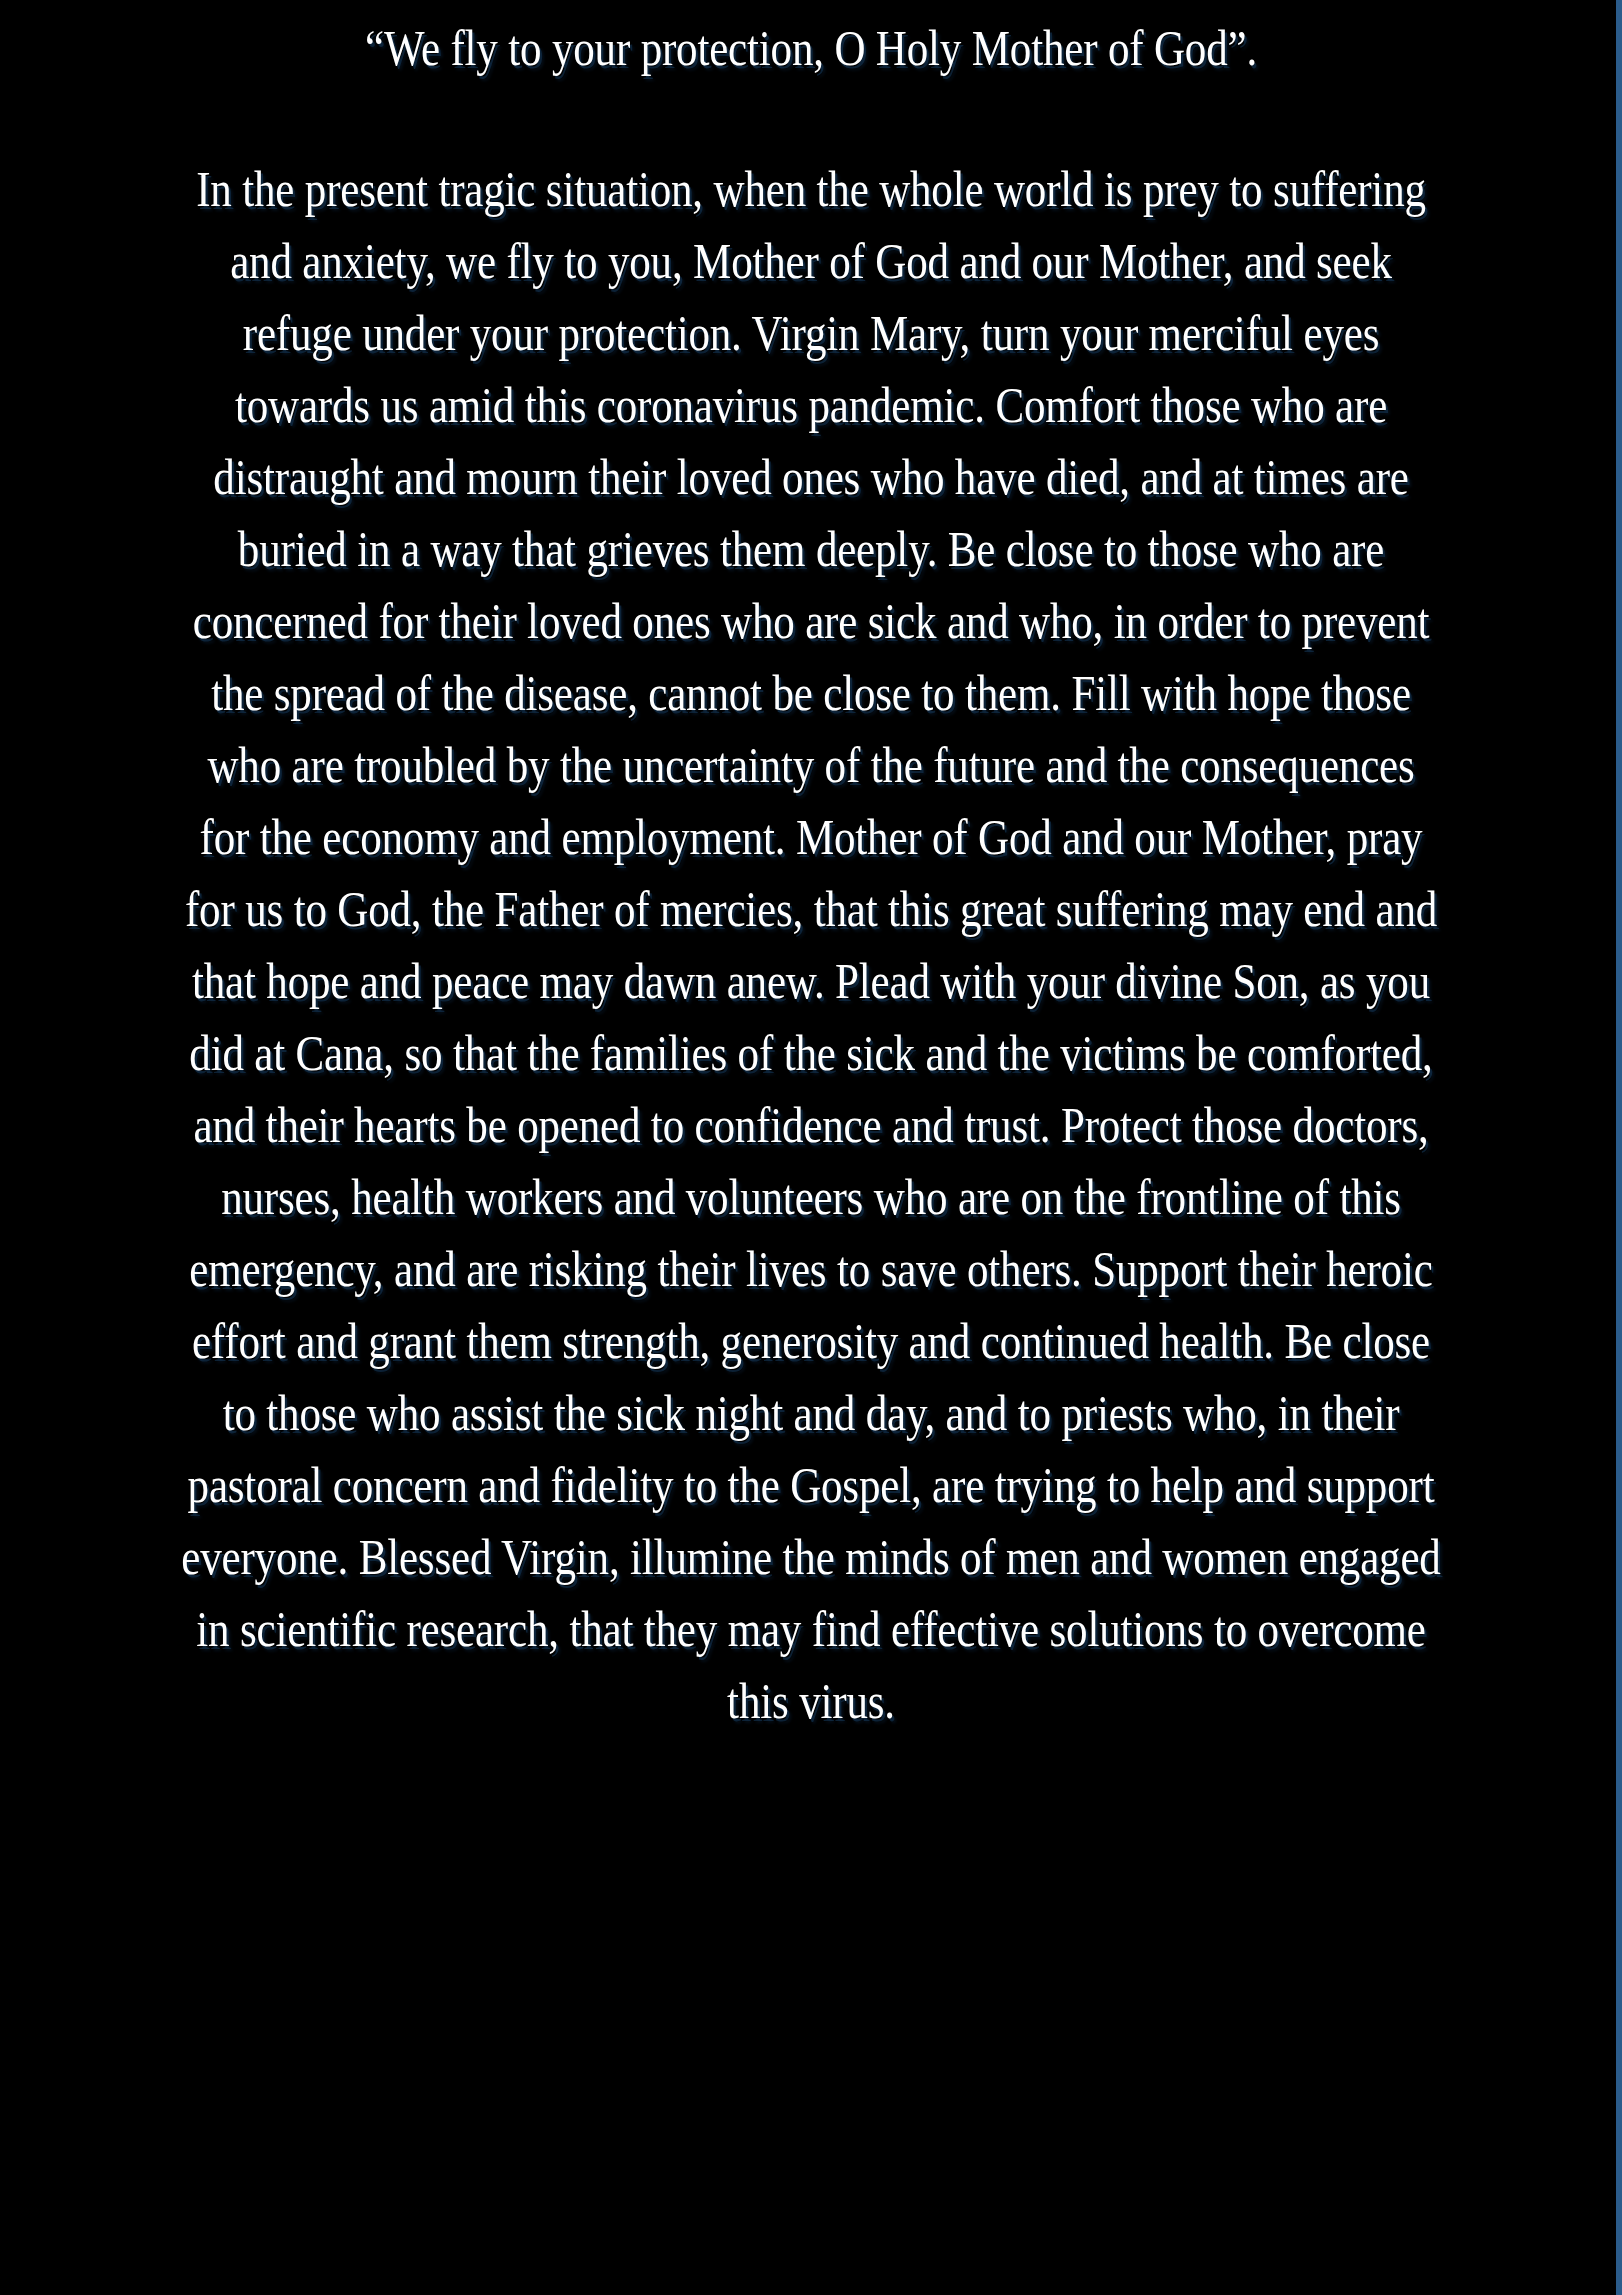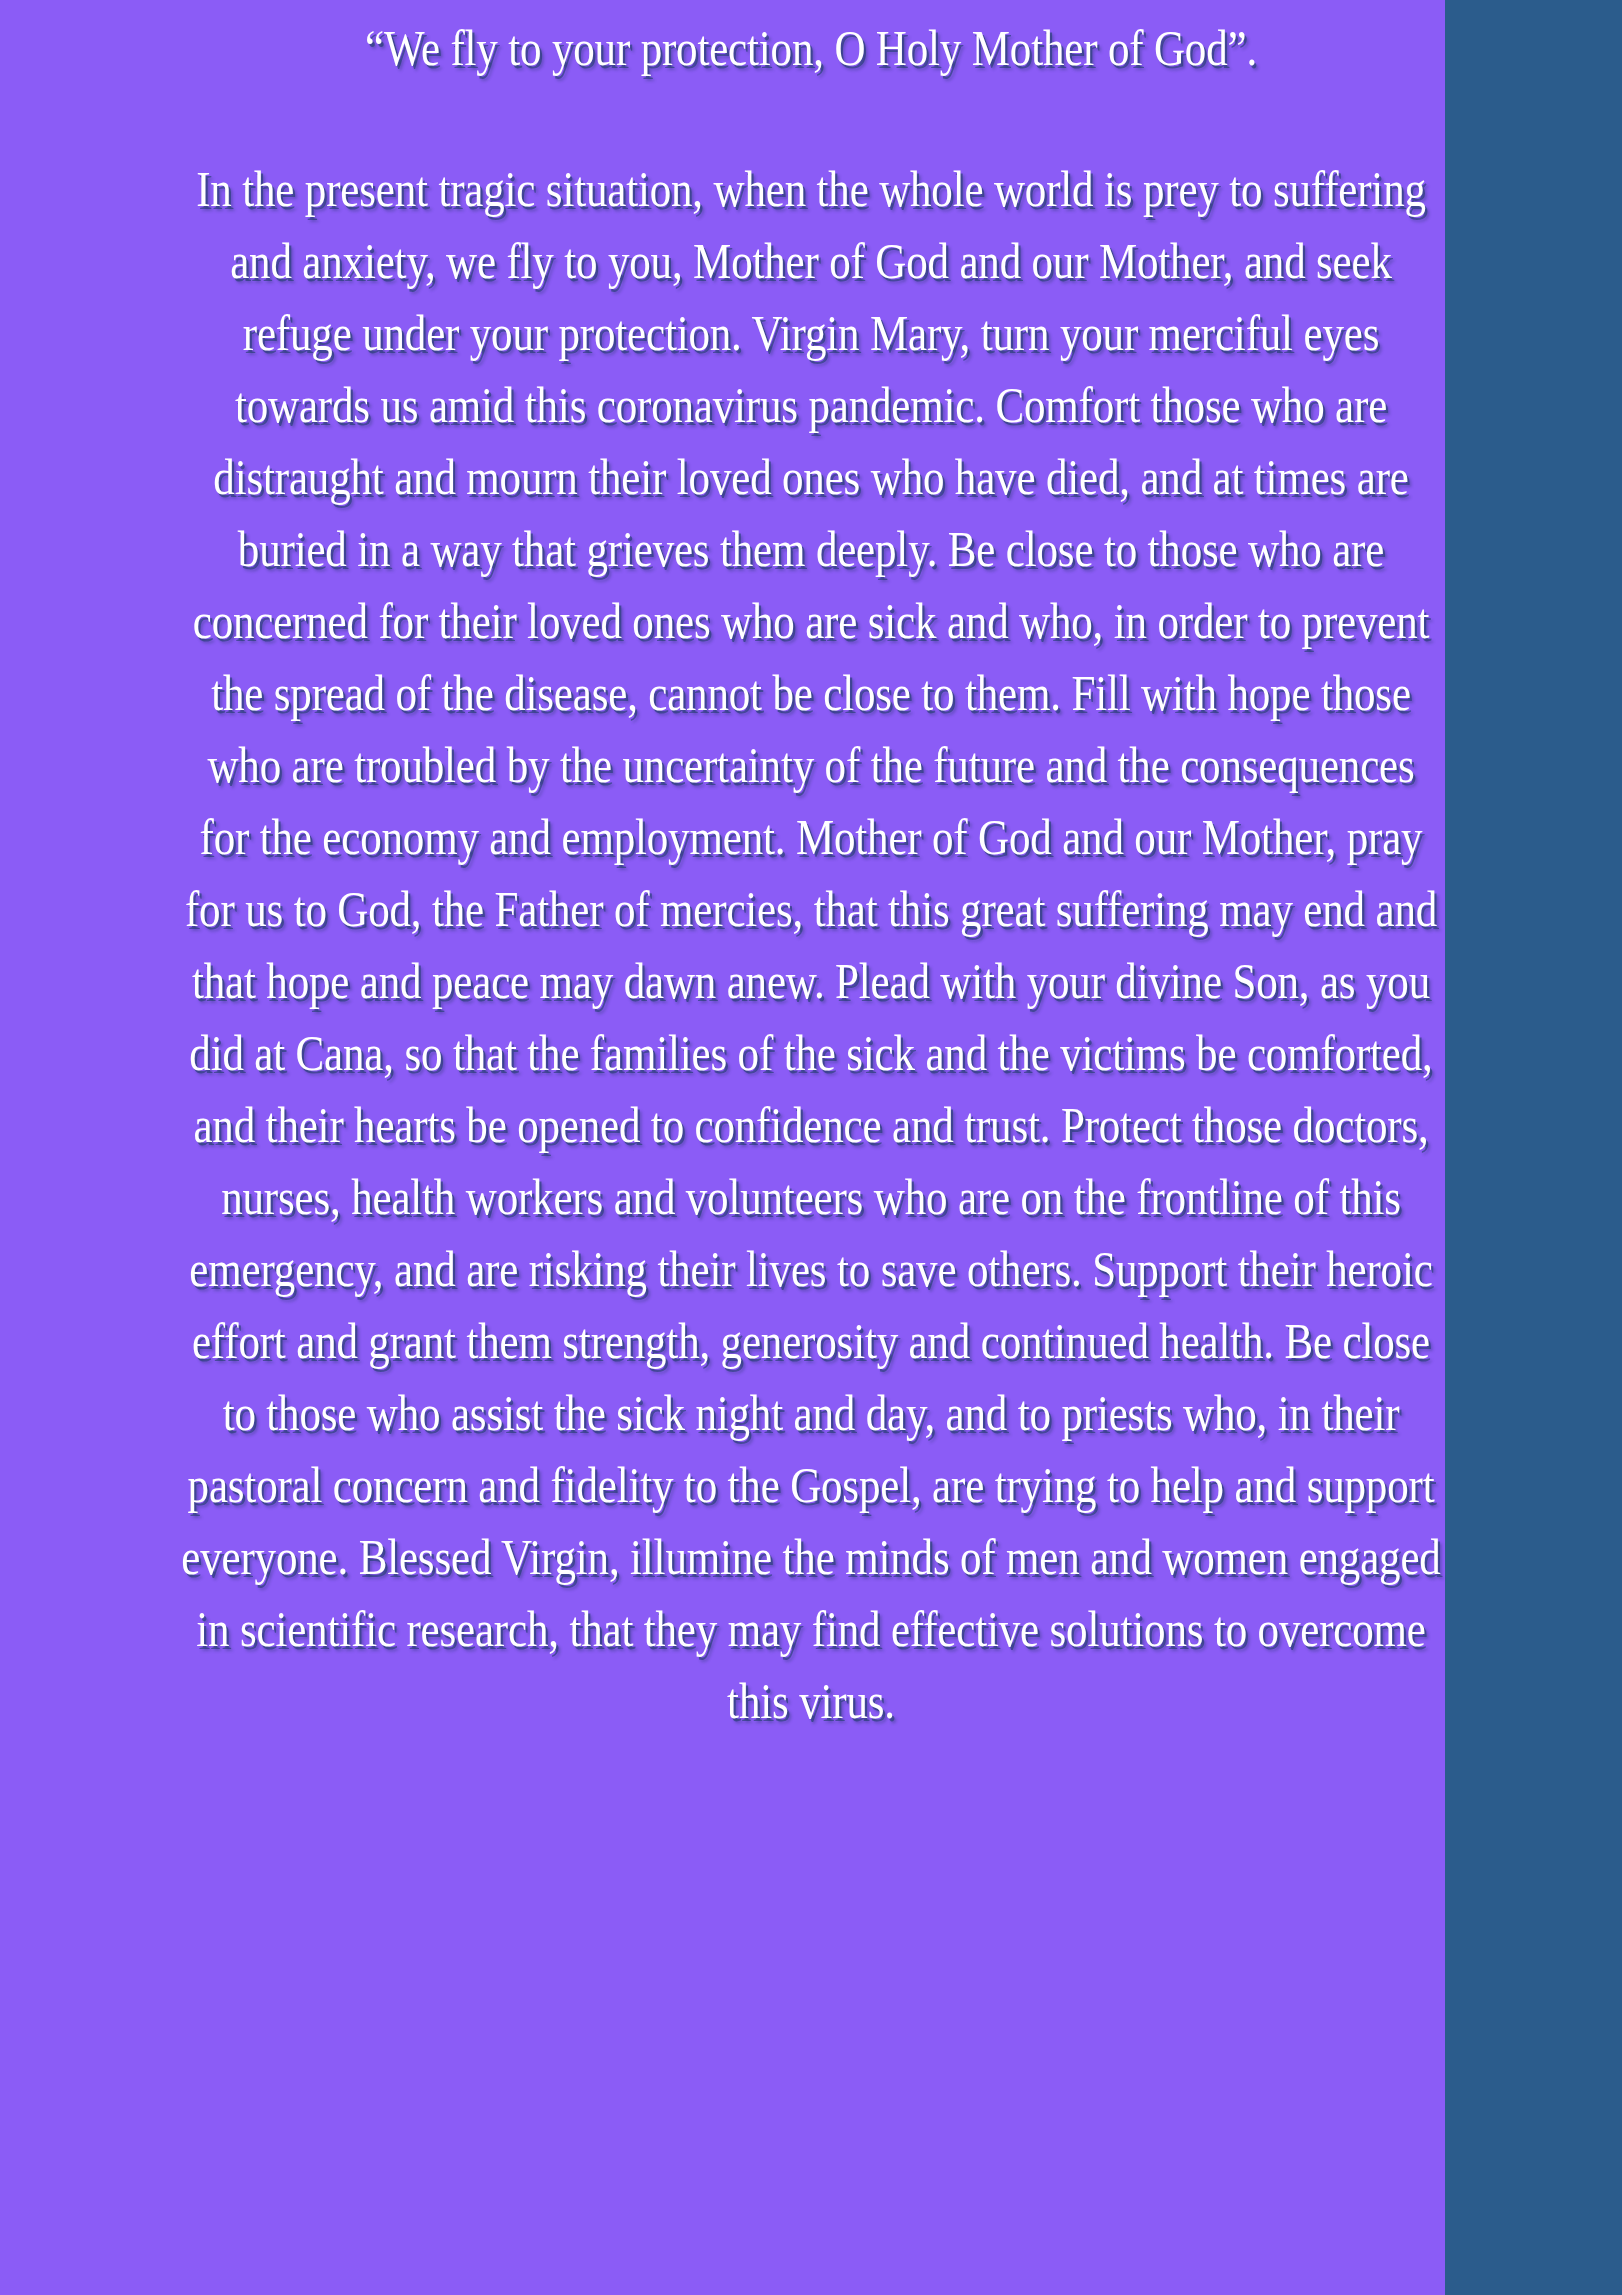--- a/index.html
+++ b/index.html
@@ -11,23 +11,23 @@
     width: 1623px;
     height: 2295px;
     background: #2b5c8c;
     overflow: hidden;
     font-family: "Liberation Serif", "DejaVu Serif", serif;
   }
 
   
   .poster {
     position: relative;
-    width: 1445px;
+    width: 1616px;
     height: 2295px;
-    background: #8b5cf6;
+    background: #000000;
     box-sizing: border-box;
     padding: 0;
   }
 
   .content {
     position: absolute;
     left: 77px;
     top: 11.8px;
     width: 1468px;
     text-align: center;

